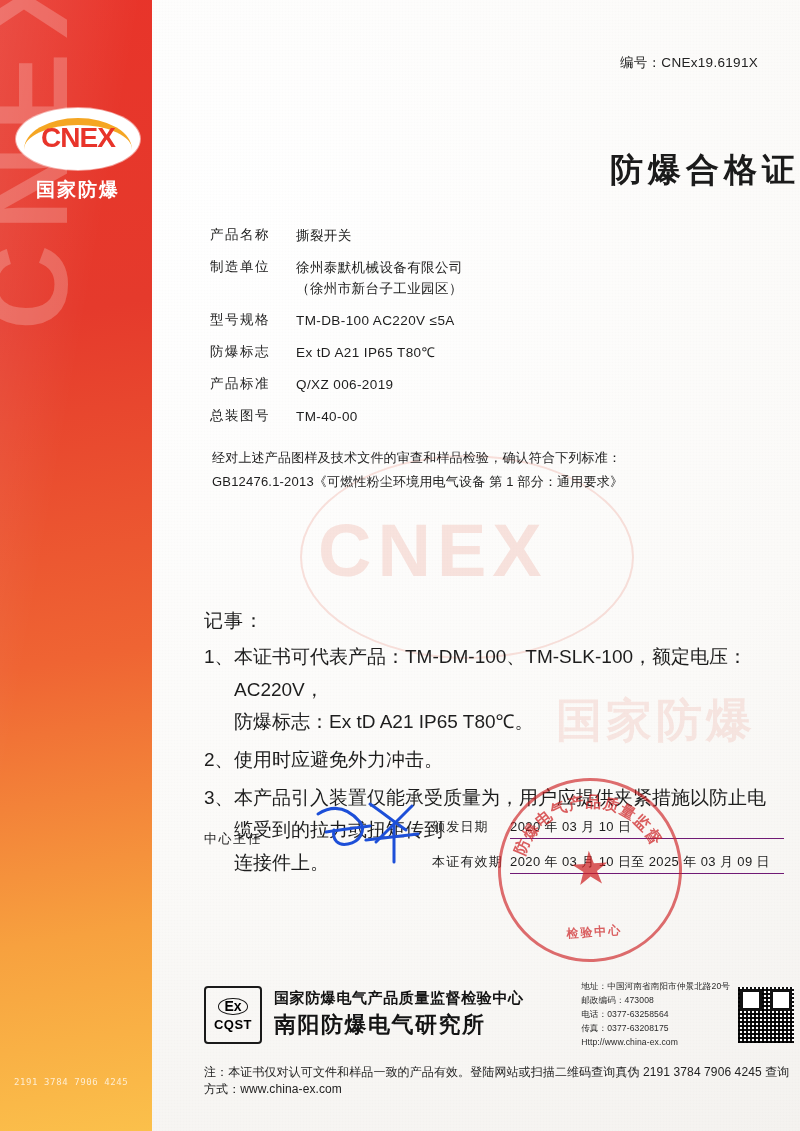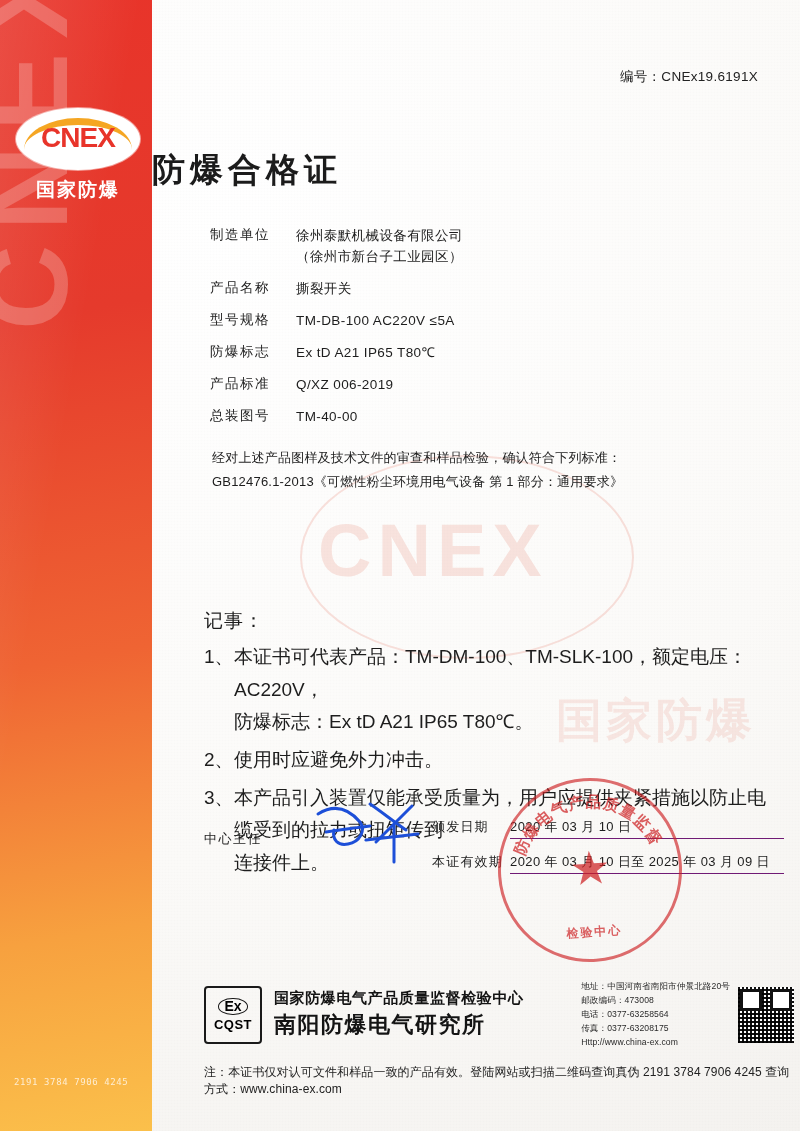--- a/index.html
+++ b/index.html
@@ -149,31 +149,31 @@
   
   .content {
     position: absolute;
     left: 152px; top: 0;
     width: 648px; height: 1131px;
   }
 
   .serial {
     position: absolute;
     right: 42px;
-    top: 68px;
+    top: 54px;
     font-size: 13.5px;
     color: #222;
     letter-spacing: .3px;
   }
 
   .doc-title {
     position: absolute;
     left: 0; right: 0;
     top: 148px;
-    text-align: left;
+    text-align: right;
     font-size: 33px;
     font-weight: 700;
     letter-spacing: 5px;
     color: #1b1b1b;
   }
 
   
   .fields {
     position: absolute;
     left: 58px;
@@ -438,27 +438,27 @@
   <div class="wm-cn">国家防爆</div>
 
   <div class="content">
 
     <div class="serial">编号：CNEx19.6191X</div>
 
     <div class="doc-title">防爆合格证</div>
 
     <div class="fields">
       <div class="f-row">
+        <div class="f-label">产品名称</div>
+        <div class="f-value">撕裂开关</div>
+      </div>
+      <div class="f-row">
         <div class="f-label">制造单位</div>
         <div class="f-value">徐州泰默机械设备有限公司
 （徐州市新台子工业园区）</div>
-      </div>
-      <div class="f-row">
-        <div class="f-label">产品名称</div>
-        <div class="f-value">撕裂开关</div>
       </div>
       <div class="f-row">
         <div class="f-label">型号规格</div>
         <div class="f-value">TM-DB-100     AC220V   ≤5A</div>
       </div>
       <div class="f-row">
         <div class="f-label">防爆标志</div>
         <div class="f-value">Ex tD A21 IP65 T80℃</div>
       </div>
       <div class="f-row">

